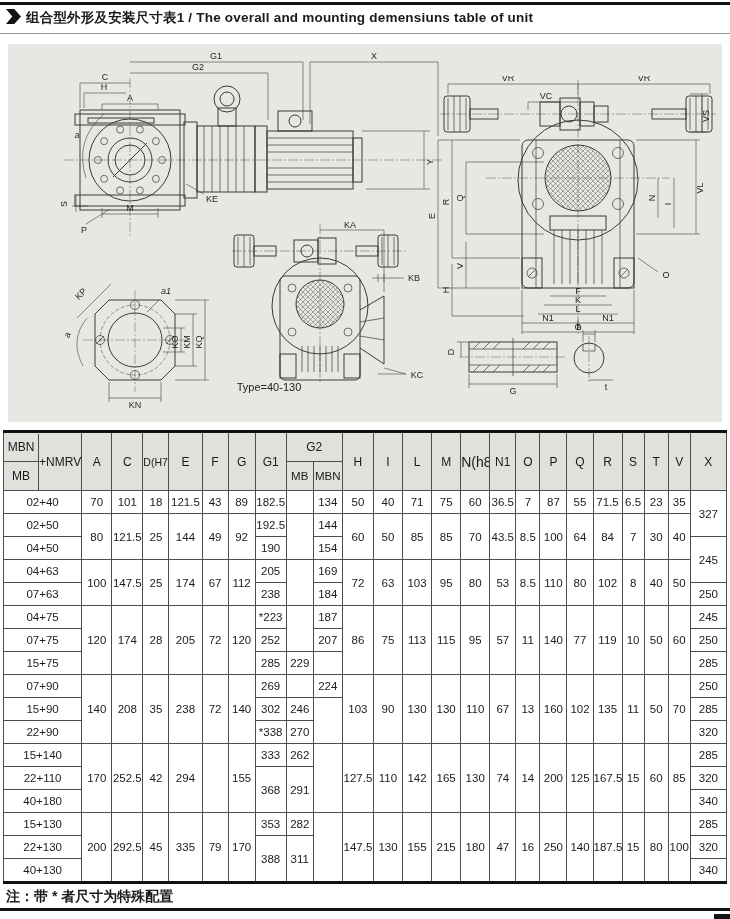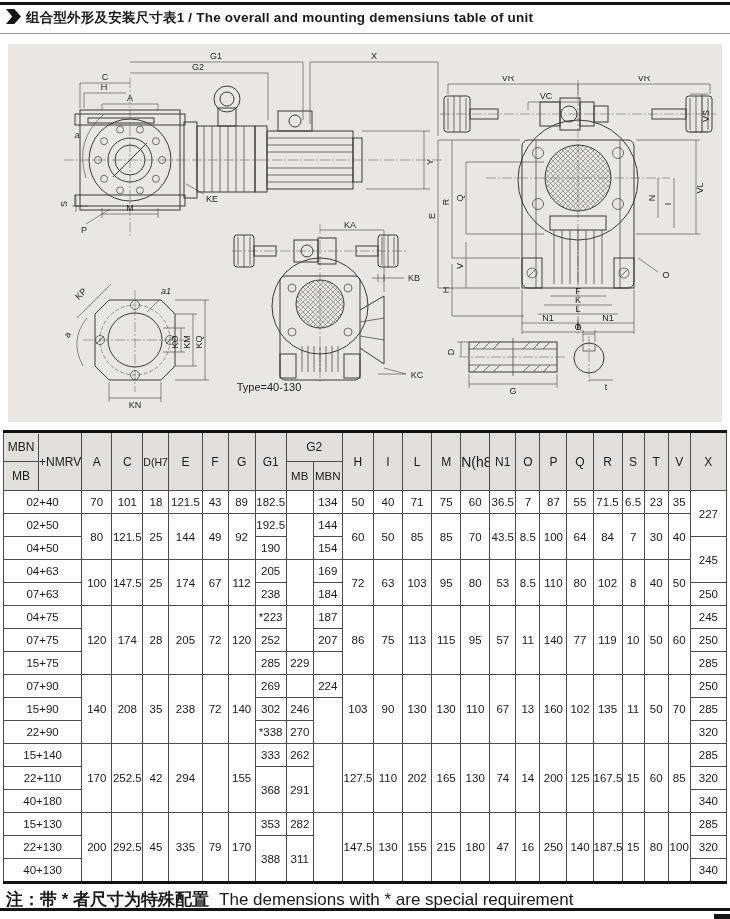--- a/index.html
+++ b/index.html
@@ -32,21 +32,21 @@
   th,td{border:1px solid #4c4c4c;text-align:center;vertical-align:middle;padding:0;overflow:hidden;}
   th{background:#e2e0dd;font-weight:normal;font-size:12px;height:28px;}
   td{background:#fff;font-size:11.5px;height:22px;}
   .corner{display:flex;height:56px;}
   .corner-left{width:40px;display:flex;flex-direction:column;border-right:1px solid #4c4c4c;}
   .corner-left span{flex:1;display:flex;align-items:center;justify-content:center;}
   .corner-left span:first-child{border-bottom:1px solid #4c4c4c;}
   .corner-right{flex:1;display:flex;align-items:center;justify-content:center;font-size:12px;}
   th.g2sub{font-size:11.5px;}
   
-  .note{position:absolute;top:888px;left:6px;font-size:17px;display:flex;gap:10px;align-items:baseline;}
+  .note{position:absolute;top:888px;left:6px;font-size:14px;display:flex;gap:10px;align-items:baseline;}
   .note .zh{font-weight:bold;}
   .bottom-bar{position:absolute;top:908px;left:0;width:730px;height:3px;background:#141414;}
   .corner-mark{position:absolute;top:914px;right:0;width:16px;height:5px;background:#141414;}
 </style>
 </head>
 <body>
 
 <div class="top-bar"></div>
 
 <div class="title-row">
@@ -509,21 +509,21 @@
           <td>75</td>
           <td>60</td>
           <td>36.5</td>
           <td>7</td>
           <td>87</td>
           <td>55</td>
           <td>71.5</td>
           <td>6.5</td>
           <td>23</td>
           <td>35</td>
-          <td rowspan="2">227</td>
+          <td rowspan="2">327</td>
         </tr>
         <tr>
           <td>02+50</td>
           <td rowspan="2">80</td>
           <td rowspan="2">121.5</td>
           <td rowspan="2">25</td>
           <td rowspan="2">144</td>
           <td rowspan="2">49</td>
           <td rowspan="2">92</td>
           <td>192.5</td>
@@ -664,21 +664,21 @@
           <td rowspan="3">252.5</td>
           <td rowspan="3">42</td>
           <td rowspan="3">294</td>
           <td rowspan="3"></td>
           <td rowspan="3">155</td>
           <td>333</td>
           <td>262</td>
           <td rowspan="3"></td>
           <td rowspan="3">127.5</td>
           <td rowspan="3">110</td>
-          <td rowspan="3">202</td>
+          <td rowspan="3">142</td>
           <td rowspan="3">165</td>
           <td rowspan="3">130</td>
           <td rowspan="3">74</td>
           <td rowspan="3">14</td>
           <td rowspan="3">200</td>
           <td rowspan="3">125</td>
           <td rowspan="3">167.5</td>
           <td rowspan="3">15</td>
           <td rowspan="3">60</td>
           <td rowspan="3">85</td>
@@ -729,16 +729,15 @@
         <tr>
           <td>40+130</td>
           <td>340</td>
         </tr>
       </tbody>
   </table>
 </div>
 
 <div class="note">
   <span class="zh">注：带 * 者尺寸为特殊配置</span>
-  <span class="en">The demensions with * are special requirement</span>
 </div>
 <div class="bottom-bar"></div>
 <div class="corner-mark"></div>
 
 </body></html>

